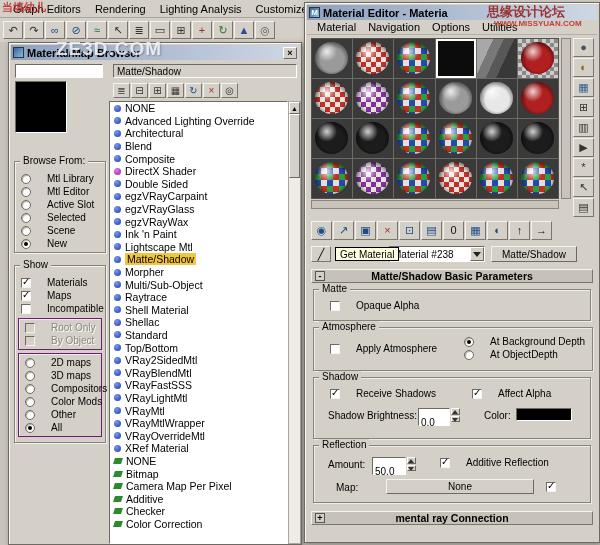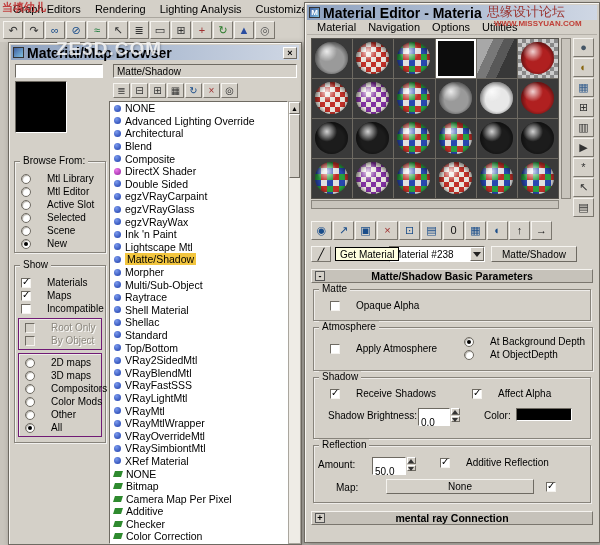--- a/index.html
+++ b/index.html
@@ -10,21 +10,21 @@
 
 .main-menubar{position:absolute;left:0;top:0;width:600px;height:18px;background:#d4d0c8;display:flex;align-items:center;padding-left:6px;border-bottom:1px solid #aaa69e;z-index:1}
 .menu-item{padding:2px 7px;white-space:nowrap;cursor:default}
 .main-toolbar{position:absolute;left:0;top:18px;width:600px;height:24px;background:#d4d0c8;display:flex;align-items:center;gap:1px;padding-left:3px;z-index:1}
 .tbtn{width:20px;height:18px;background:#d4d0c8;border:1px solid;border-color:#f5f3ef #7a766e #7a766e #f5f3ef;display:flex;align-items:center;justify-content:center;font-size:11px;line-height:1;cursor:default;flex:0 0 auto}
 
 .win{position:absolute;background:#d4d0c8;border:1px solid #6e6a62;box-shadow:inset 1px 1px 0 #f7f5f1,2px 2px 6px rgba(0,0,0,.35)}
 .browser{left:8px;top:42px;width:294px;height:503px;z-index:10}
 .editor{left:304px;top:2px;width:296px;height:541px;z-index:10}
 .titlebar{position:absolute;left:2px;top:2px;right:2px;height:15px;background:linear-gradient(90deg,#8ea2c0,#cfd7e4);display:flex;align-items:center;gap:3px;padding:0 2px;font-weight:bold}
-.ttext{font-size:14px;white-space:nowrap;overflow:hidden}
+.ttext{font-size:11px;white-space:nowrap;overflow:hidden}
 .ticon{width:11px;height:11px;background:linear-gradient(135deg,#4060a0,#80c0e0);border:1px solid #333;flex:0 0 auto;color:#fff;font-size:8px;font-weight:bold;display:flex;align-items:center;justify-content:center}
 .tclose{margin-left:auto;width:14px;height:12px;background:#d4d0c8;border:1px solid;border-color:#fff #6e6a62 #6e6a62 #fff;font-size:9px;font-weight:bold;display:flex;align-items:center;justify-content:center}
 .search{position:absolute;left:6px;top:21px;width:88px;height:14px;font-size:10px;padding:0 2px;border:1px solid;border-color:#6e6a62 #fff #fff #6e6a62;background:#fff}
 .namefield{left:104px;top:21px;width:184px;height:14px;background:#d4d0c8;border:1px solid;border-color:#6e6a62 #fff #fff #6e6a62;padding:1px 3px;font-size:10px}
 .preview{left:6px;top:38px;width:52px;height:52px;background:#000;border:1px solid;border-color:#6e6a62 #fff #fff #6e6a62}
 .btoolbar{left:104px;top:40px;display:flex;gap:1px}
 .btoolbar .tbtn{width:17px;height:15px;font-size:10px}
 .mlist{left:100px;top:58px;width:179px;height:443px;background:#fff;border:1px solid;border-color:#6e6a62 #fff #fff #6e6a62;overflow:hidden;font-size:10.5px}
 .list-item{height:12.6px;display:flex;align-items:center;gap:4px;padding-left:4px;white-space:nowrap}
 .li-ic{flex:0 0 auto}
@@ -88,21 +88,21 @@
 .spin-val{flex:1;background:#fff;border:1px solid;border-color:#6e6a62 #fff #fff #6e6a62;font-size:10px;padding:8px 2px}
 .spin-ud{width:9px;display:flex;flex-direction:column;gap:1px;margin-left:1px}
 .spin-ud i{flex:1;background:#d4d0c8;border:1px solid;border-color:#fff #6e6a62 #6e6a62 #fff;position:relative}
 .spin-ud i.up::after{content:"";position:absolute;left:0;top:1px;border-left:3px solid transparent;border-right:3px solid transparent;border-bottom:4px solid #333}
 .spin-ud i.dn::after{content:"";position:absolute;left:0;top:1px;border-left:3px solid transparent;border-right:3px solid transparent;border-top:4px solid #333}
 .swatch{background:#000;border:1px solid;border-color:#6e6a62 #fff #fff #6e6a62}
 
 .wm{position:absolute;z-index:60;pointer-events:none;white-space:nowrap}
 .wm1{left:2px;top:0;color:#c03030;font-size:11px;font-weight:bold;opacity:.9}
 .wm2{left:56px;top:38px;color:rgba(250,250,250,.82);font-size:19px;font-weight:bold;letter-spacing:1px;text-shadow:1px 1px 2px rgba(0,0,0,.25)}
-.wm3{left:487px;top:3px;color:#9a3430;font-size:13px;font-weight:normal}
+.wm3{left:487px;top:3px;color:#9a3430;font-size:13px;font-weight:bold}
 .wm4{left:494px;top:19px;color:#c04038;font-size:8px;font-weight:bold}
 </style>
 </head>
 <body>
 
 <div class="screen">
 
   <div class="main-menubar">
       <div class="menu-item">Graph Editors</div>
       <div class="menu-item">Rendering</div>
@@ -333,24 +333,20 @@
         <div class="list-item">
           <div class="li-ic mtl"></div>
           <div class="li-lb">VRayMtlWrapper</div>
         </div>
         <div class="list-item">
           <div class="li-ic mtl"></div>
           <div class="li-lb">VRayOverrideMtl</div>
         </div>
         <div class="list-item">
           <div class="li-ic mtl"></div>
-          <div class="li-lb">VRaySimbiontMtl</div>
-        </div>
-        <div class="list-item">
-          <div class="li-ic mtl"></div>
           <div class="li-lb">XRef Material</div>
         </div>
         <div class="list-item">
           <div class="li-ic map"></div>
           <div class="li-lb">NONE</div>
         </div>
         <div class="list-item">
           <div class="li-ic map"></div>
           <div class="li-lb">Bitmap</div>
         </div>
@@ -552,21 +548,21 @@
             <i class="up"></i>
             <i class="dn"></i>
           </span>
       </div>
       <span class="flbl" style="left:170px;top:32px">Color:</span>
       <div class="swatch abs" style="left:202px;top:30px;width:56px;height:13px"></div>
     </div>
 
     <div class="egrp" style="left:8px;top:442px;width:278px;height:58px">
       <span class="grp-lbl">Reflection</span>
-      <span class="flbl" style="left:4px;top:13px">Amount:</span>
+      <span class="flbl" style="left:14px;top:13px">Amount:</span>
       <div class="spin" style="left:58px;top:11px;width:44px">
         <span class="spin-val">50.0</span>
         <span class="spin-ud">
             <i class="up"></i>
             <i class="dn"></i>
           </span>
       </div>
       <div class="abs" style="left:120px;top:10px">
           <div class="ctl-row">
             <div class="cb on"></div>

